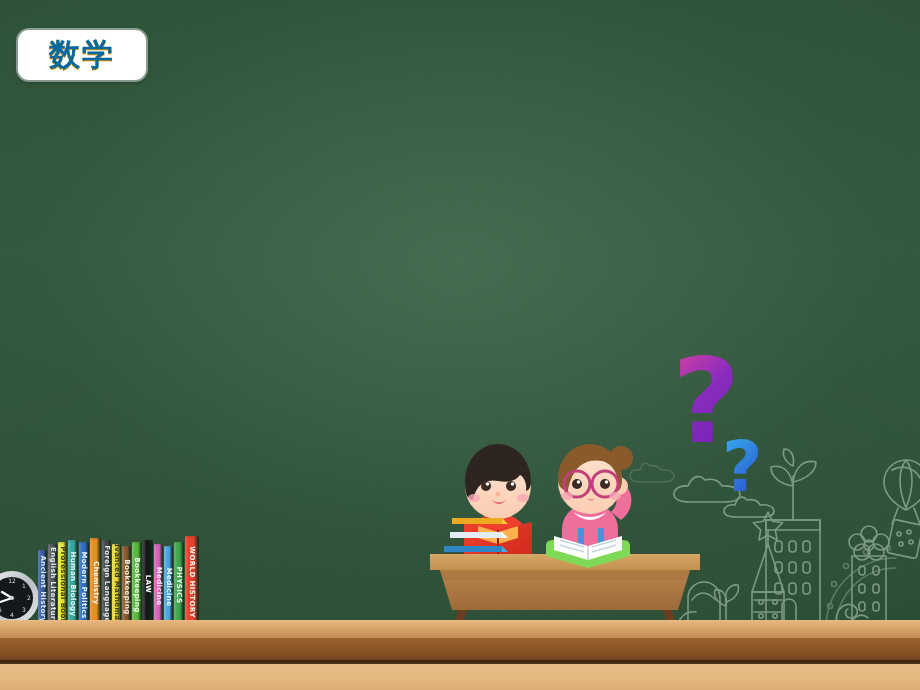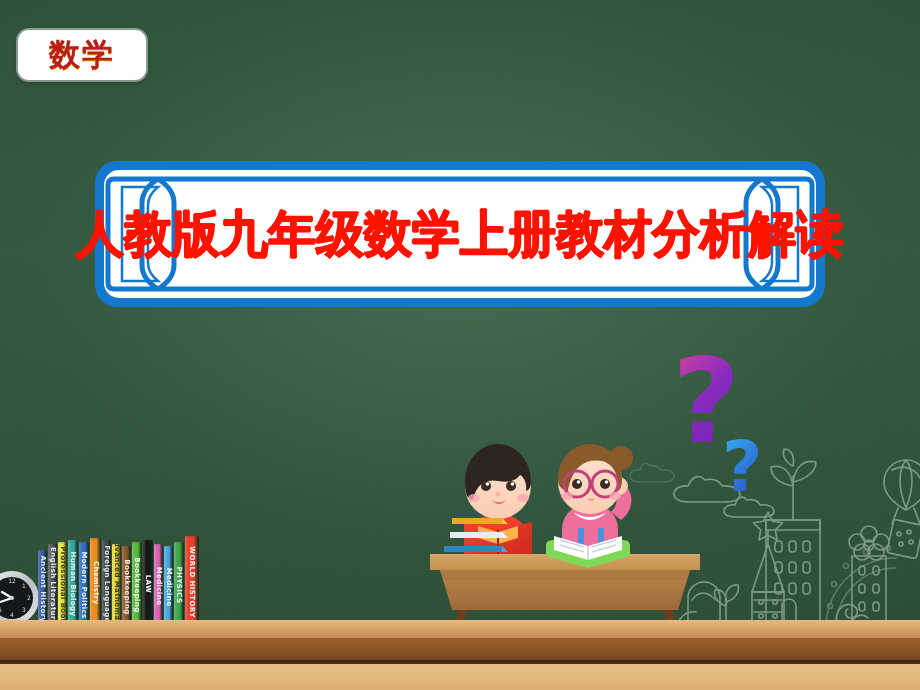--- a/index.html
+++ b/index.html
@@ -27,21 +27,21 @@
 
   
   .badge{
     position:absolute;left:18px;top:30px;width:128px;height:50px;
     background:#fff;border-radius:11px;
     box-shadow:0 0 0 2px rgba(255,255,255,.45), 0 2px 5px rgba(0,0,0,.35);
     display:flex;align-items:center;justify-content:center;
   }
   .badge-text{
     font-family:"DejaVu Sans","Liberation Sans",sans-serif;
-    font-weight:bold;font-size:31px;color:#b91c1c;letter-spacing:2px;
+    font-weight:bold;font-size:31px;color:#0369a1;letter-spacing:2px;
     text-shadow:0 1px 0 #e08f00;
   }
 
   
   .banner{position:absolute;left:92px;top:156px;width:736px;height:156px;}
   .banner svg{display:block;width:100%;height:100%;}
   .banner-title{
     position:absolute;left:0;top:0;width:736px;height:156px;
     display:flex;align-items:center;justify-content:center;
     font-family:"DejaVu Sans","Liberation Sans",sans-serif;
@@ -396,34 +396,19 @@
       </div>
       <div class="book" style="width: 14px; height: 92px; background: linear-gradient(90deg, rgb(232, 64, 44) 0%, rgb(232, 64, 44) 60%, rgba(0, 0, 0, 0.25) 100%);">
         <span style="color: rgb(255, 240, 237);">WORLD HISTORY</span>
       </div>
     </div>
 
   <div class="badge">
     <span class="badge-text">数学</span>
   </div>
 
-  <div class="banner">
-    <svg viewBox="0 0 736 156" preserveAspectRatio="none">
-
-      <rect x="3" y="5" width="730" height="146" rx="22" ry="22" fill="#1279CF"></rect>
-
-      <rect x="12" y="14" width="712" height="128" rx="15" ry="15" fill="#FFFFFF"></rect>
-
-      <path d="M22 23 h44 q-16 10 -16 24 v62 q0 14 16 24 h-44 q-6 0 -6-6 v-98 q0-6 6-6z
-               M714 23 h-44 q16 10 16 24 v62 q0 14-16 24 h44 q6 0 6-6 v-98 q0-6-6-6z
-               M66 23 h604 q-16 10-16 24 v62 q0 14 16 24 h-604 q16-10 16-24 v-62 q0-14-16-24z" fill="none" stroke="#1279CF" stroke-width="5"></path>
-      <path d="M30 31 h36 q-10 8-10 18 v58 q0 10 10 18 h-36z
-               M706 31 h-36 q10 8 10 18 v58 q0 10-10 18 h36z" fill="none" stroke="#1279CF" stroke-width="2.5"></path>
-    </svg>
-    <div class="banner-title">人教版九年级数学上册教材分析解读</div>
-  </div>
 
   <div class="ledge-top"></div>
   <div class="ledge-face"></div>
   <div class="ledge-shadow"></div>
   <div class="floor"></div>
 
 </div>
 
 </body></html>

